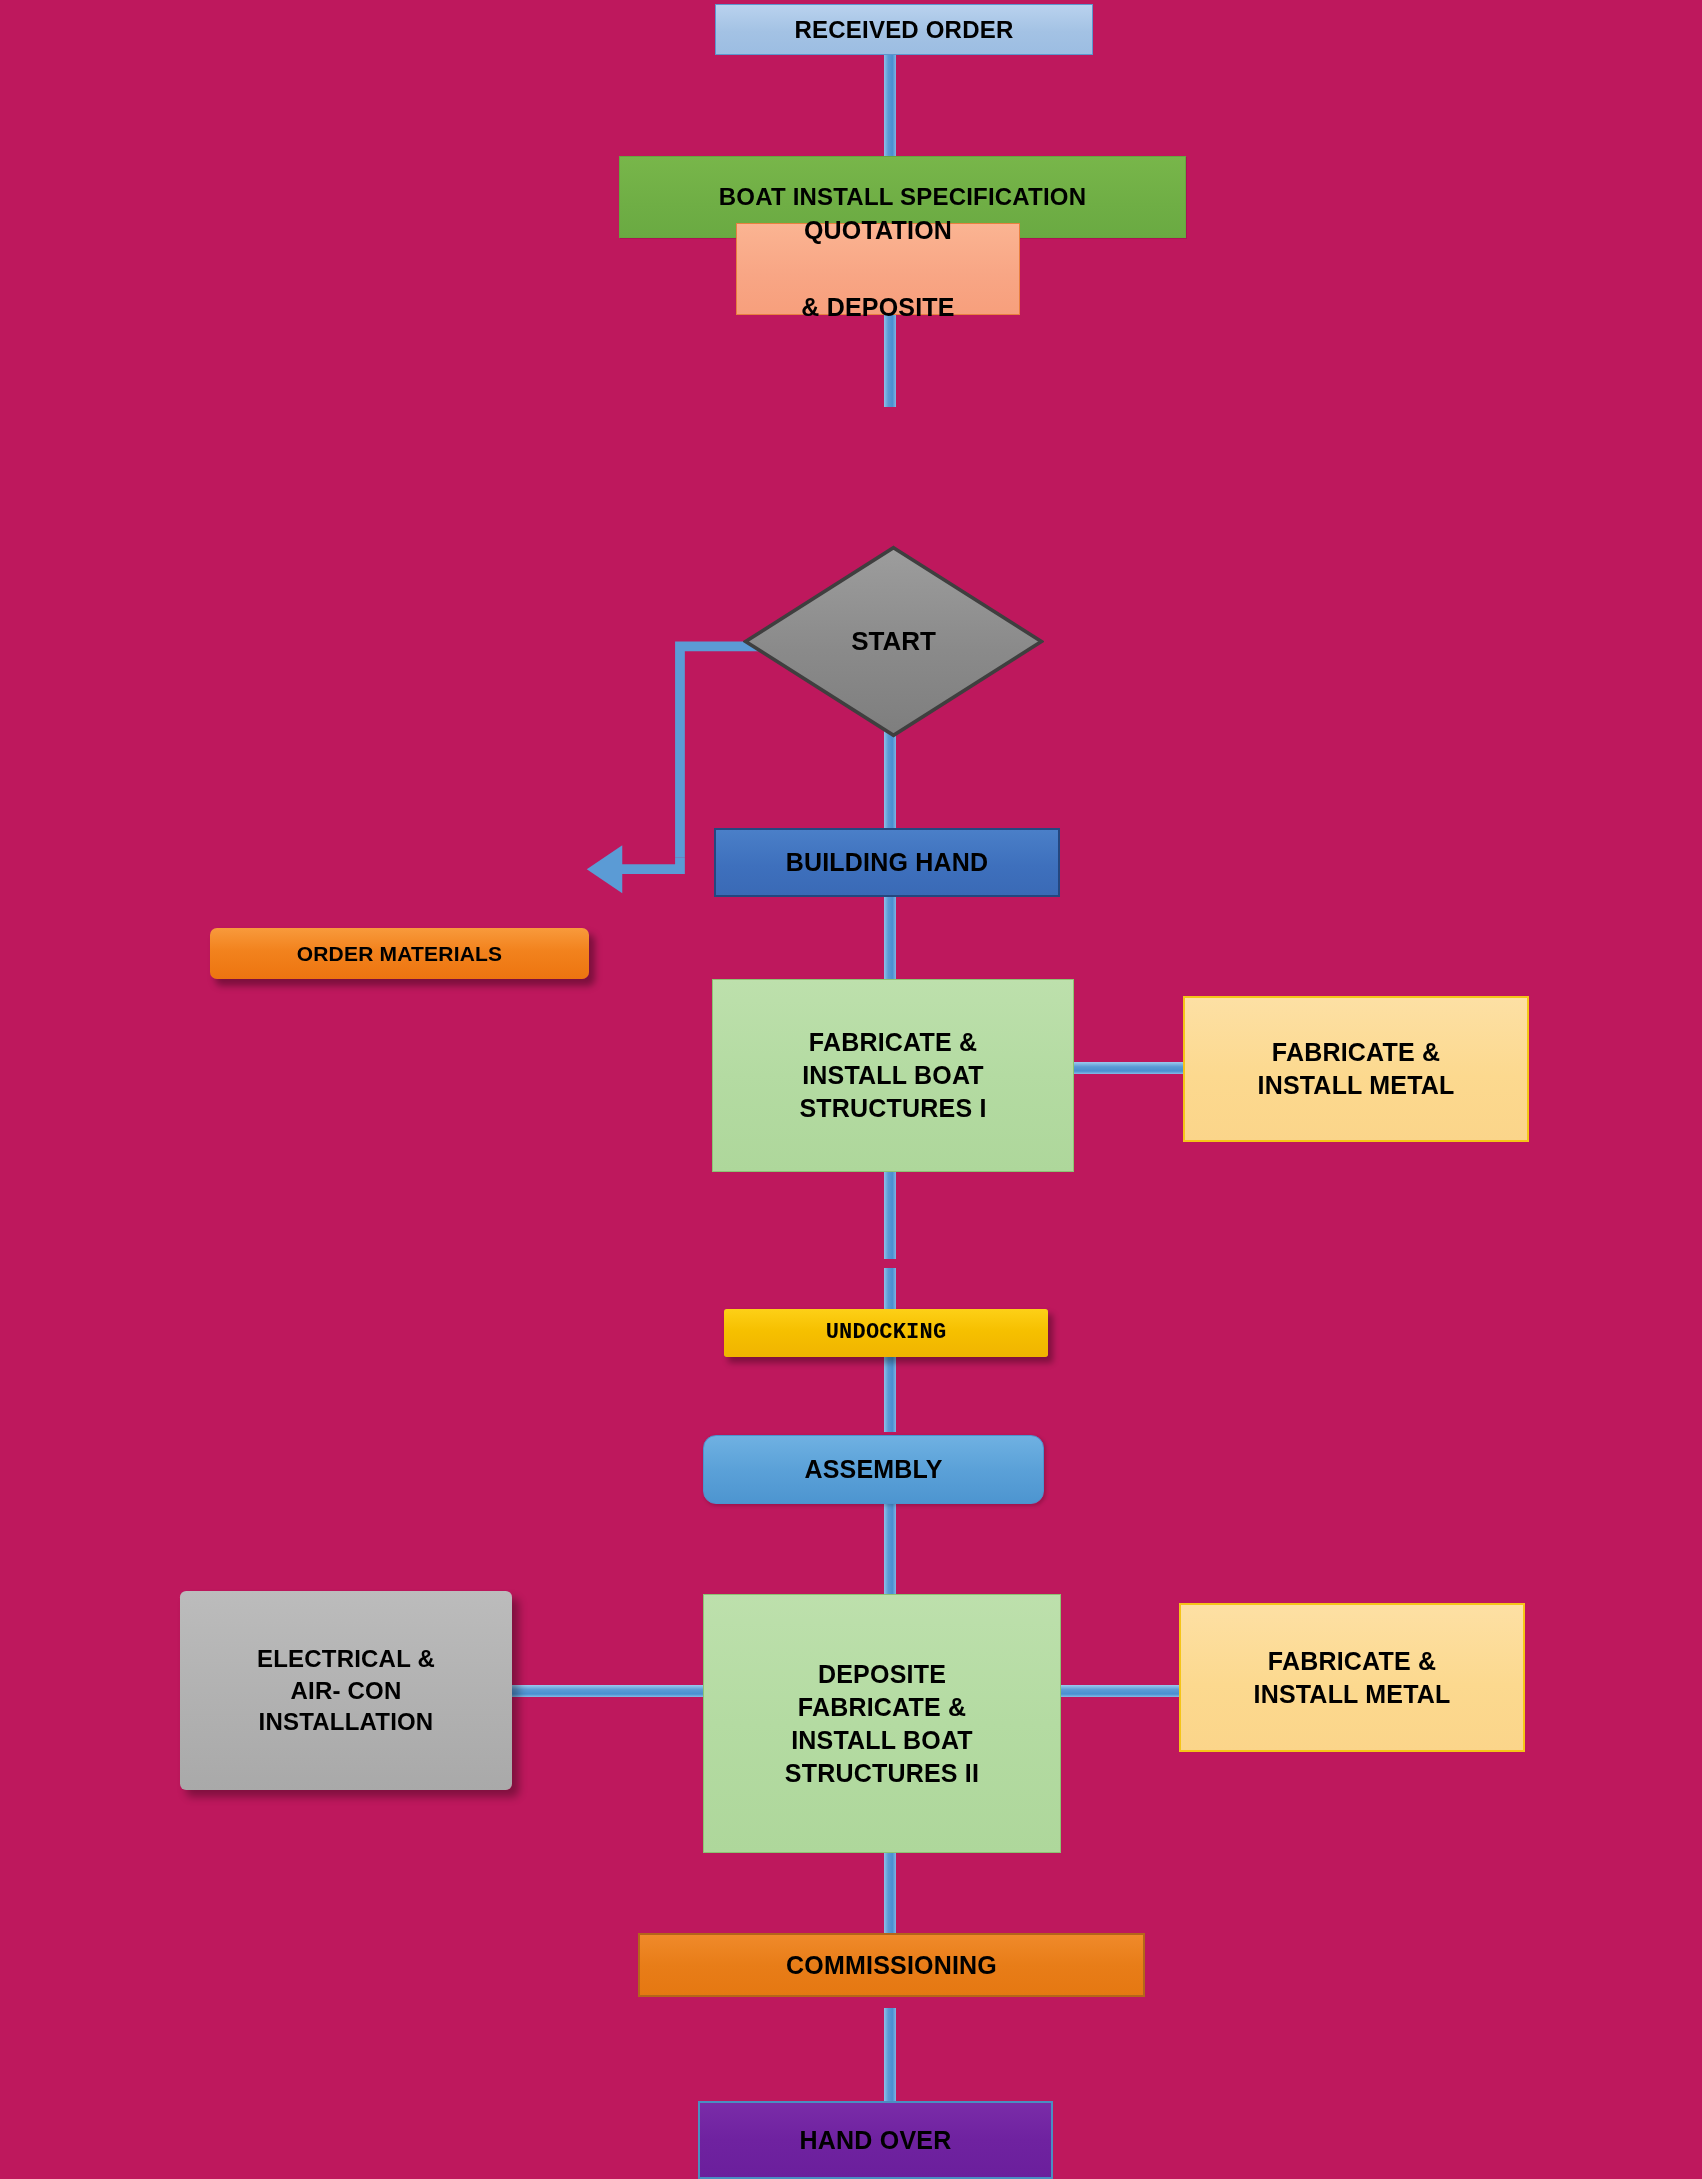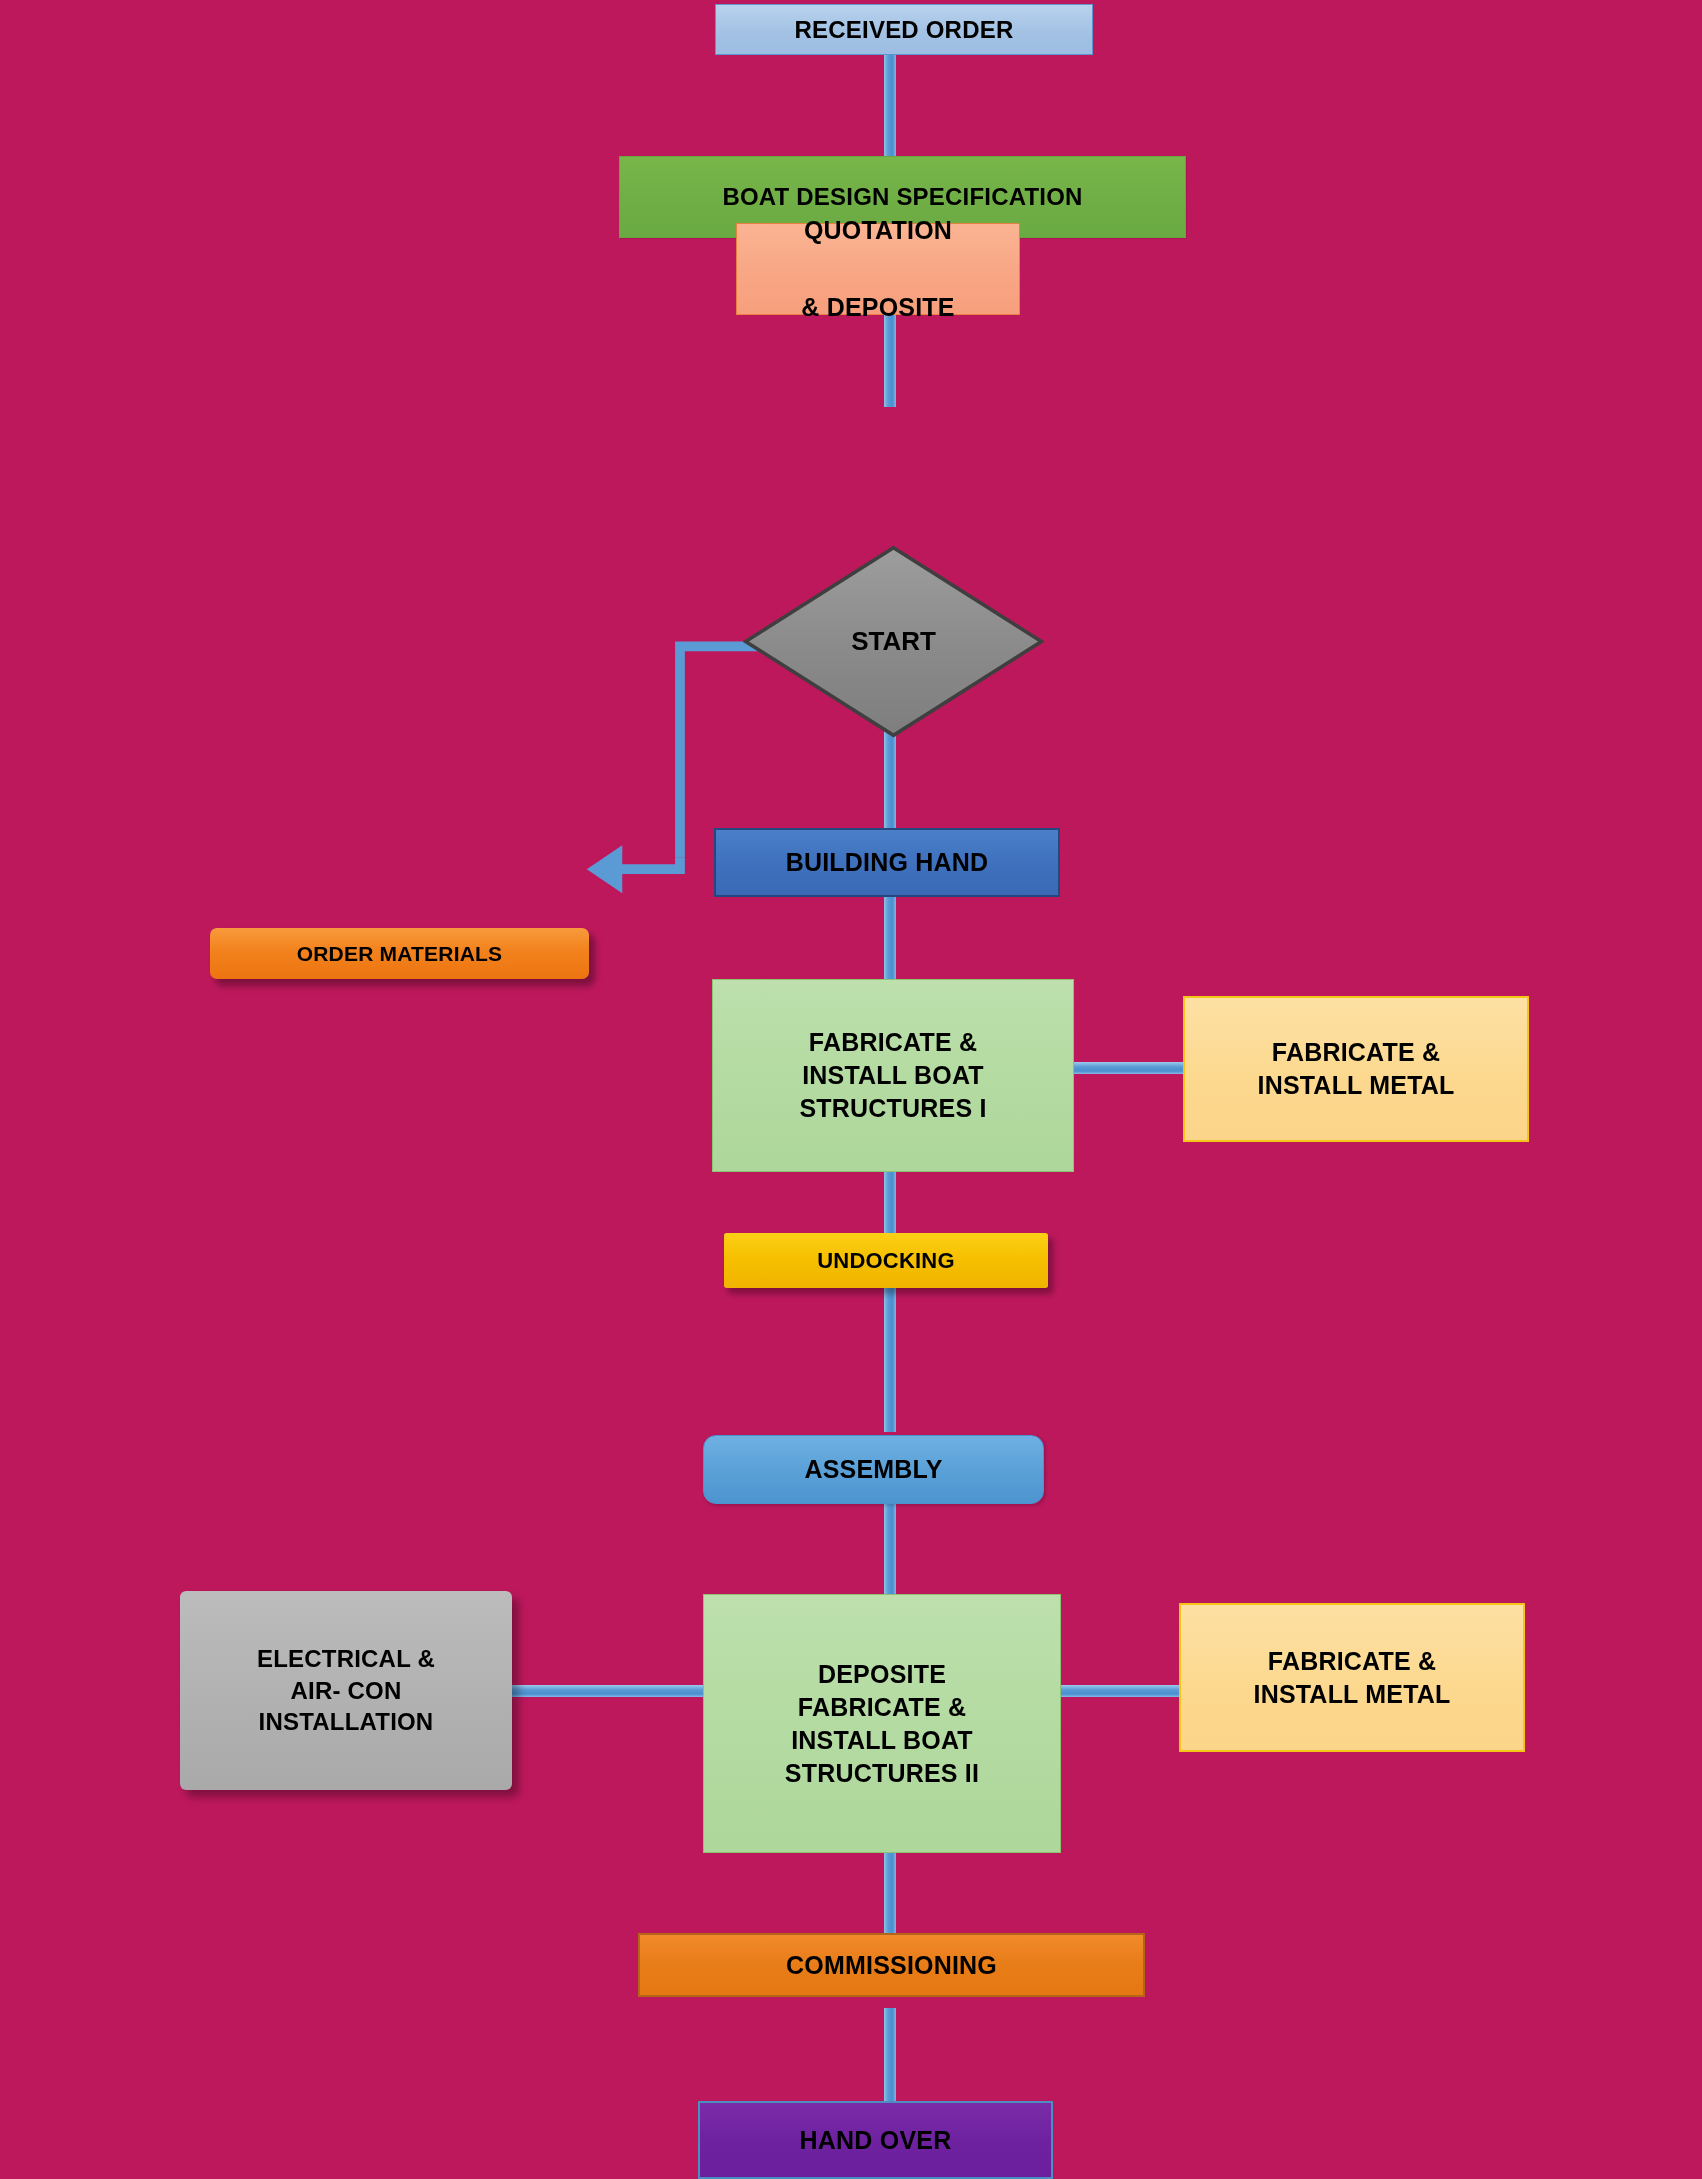--- a/index.html
+++ b/index.html
@@ -172,21 +172,21 @@
     <path d="M 240 14 L 107 14 L 107 252" fill="none" stroke="#5b9bd5" stroke-width="11"></path>
     <path d="M 107 252 L 107 265 L 40 265" fill="none" stroke="#5b9bd5" stroke-width="11"></path>
     <polygon points="42,238 42,292 2,265" fill="#5b9bd5"></polygon>
   </svg>
 
   <div class="node sk-received" style="left:715px; top:4.4px; width:378px; height:51px; font-size:24px;">
     <span class="ln">RECEIVED ORDER</span>
   </div>
 
   <div class="node sk-design" style="left:619px; top:156px; width:567px; height:82px; font-size:24px;">
-    <span class="ln">BOAT DESIGN SPECIFICATION</span>
+    <span class="ln">BOAT INSTALL SPECIFICATION</span>
   </div>
 
   <div class="node sk-quotation" style="left:736px; top:223px; width:284px; height:92px; font-size:25px;gap:44px;">
     <span class="ln">QUOTATION</span>
     <span class="ln">&amp; DEPOSITE</span>
   </div>
 
   <div class="diamond-wrap" style="left:743px; top:545px; width:301px; height:193px;">
     <svg viewBox="0 0 340 218" preserveAspectRatio="none">
       <defs>
@@ -213,21 +213,21 @@
     <span class="ln">FABRICATE &amp;</span>
     <span class="ln">INSTALL  BOAT</span>
     <span class="ln">STRUCTURES  I</span>
   </div>
 
   <div class="node sk-yellow" style="left:1183px; top:996px; width:346px; height:146px; font-size:25px;">
     <span class="ln">FABRICATE &amp;</span>
     <span class="ln">INSTALL  METAL</span>
   </div>
 
-  <div class="node sk-undocking" style="left:724px; top:1233px; width:324px; height:55px; font-size:22px;">
+  <div class="node sk-undocking" style="left:724px; top:1309px; width:324px; height:48px; font-size:22px;font-family:Liberation Mono, monospace;">
     <span class="ln">UNDOCKING</span>
   </div>
 
   <div class="node sk-assembly" style="left:703px; top:1435px; width:341px; height:69px; font-size:25px;border-radius:13px;">
     <span class="ln">ASSEMBLY</span>
   </div>
 
   <div class="node sk-electrical" style="left:180px; top:1591px; width:332px; height:199px; font-size:24px;">
     <span class="ln">ELECTRICAL &amp;</span>
     <span class="ln">AIR- CON</span>

